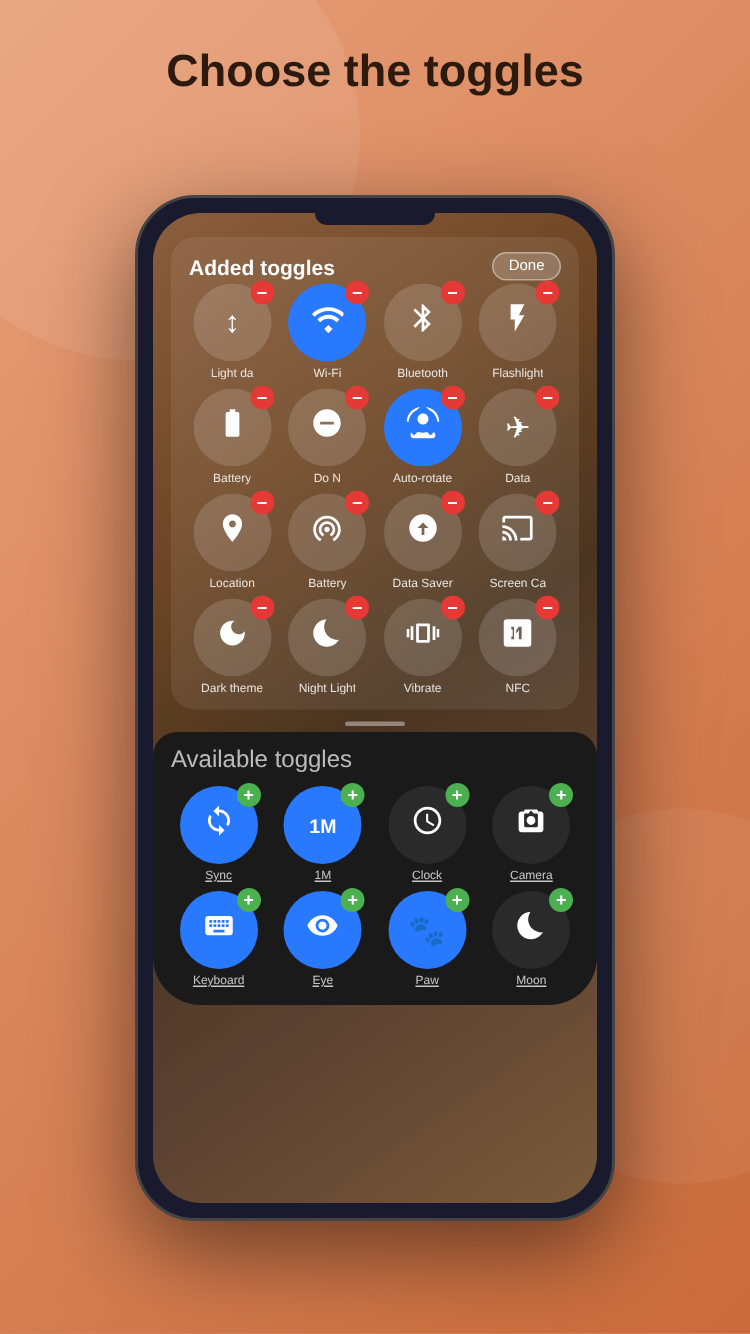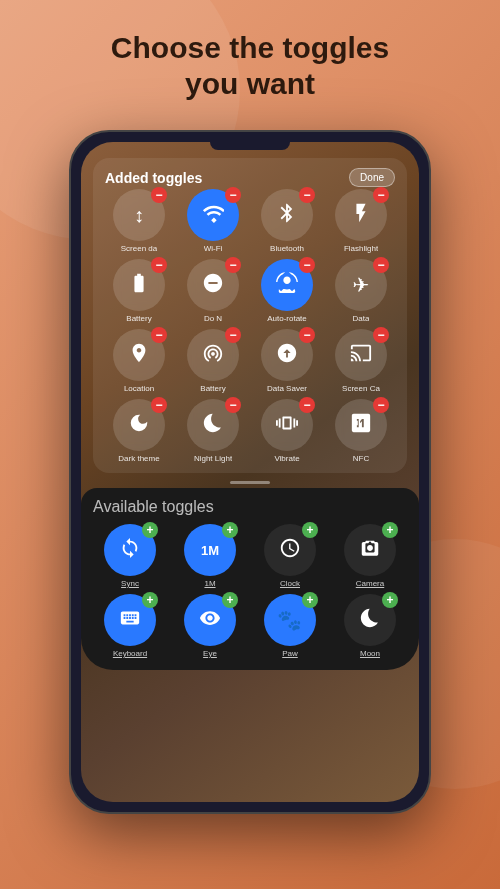--- a/index.html
+++ b/index.html
@@ -48,21 +48,21 @@
       color: #2d1a0e;
       line-height: 1.2;
     }
 
     .phone-wrapper {
       position: absolute;
       top: 130px;
       left: 50%;
       transform: translateX(-50%);
       z-index: 10;
-      width: 362px;
+      width: 320px;
     }
 
     .phone-frame {
       background: #1a1a2e;
       border-radius: 40px;
       padding: 10px;
       box-shadow: 0 20px 60px rgba(0,0,0,0.5);
       border: 2px solid #444;
     }
 
@@ -269,21 +269,20 @@
     }
   </style>
 </head>
 <body>
 
 <div class="bg-decoration"></div>
 
 <div class="hero-title">
   <h1>
     <span>Choose the toggles</span><br>
-    <span>you want</span>
   </h1>
 </div>
 
 <div class="phone-wrapper">
   <div class="phone-frame">
     <div class="phone-screen">
       <div class="notch"></div>
 
       <div class="screen-content">
 
@@ -293,21 +292,21 @@
             <button class="done-btn">Done</button>
           </div>
 
           <div class="toggle-grid">
 
             <div class="toggle-item">
               <div class="toggle-circle">
                 <span class="toggle-icon">↕</span>
                 <div class="minus-badge">−</div>
               </div>
-              <span class="toggle-label">Screen da</span>
+              <span class="toggle-label">Light da</span>
             </div>
 
             <div class="toggle-item">
               <div class="toggle-circle active">
                 <span class="toggle-icon">
                   <svg width="22" height="22" viewBox="0 0 24 24" fill="white">
                     <path d="M1 9l2 2c5.5-5.5 14.5-5.5 20 0l2-2C18.5 2.5 7.5 2.5 1 9zm4 4l2 2c3.3-3.3 8.7-3.3 12 0l2-2c-4.4-4.4-11.6-4.4-16 0zm8 4l-3 3 3 3 3-3-3-3z"></path>
                   </svg>
                 </span>
                 <div class="minus-badge">−</div>

